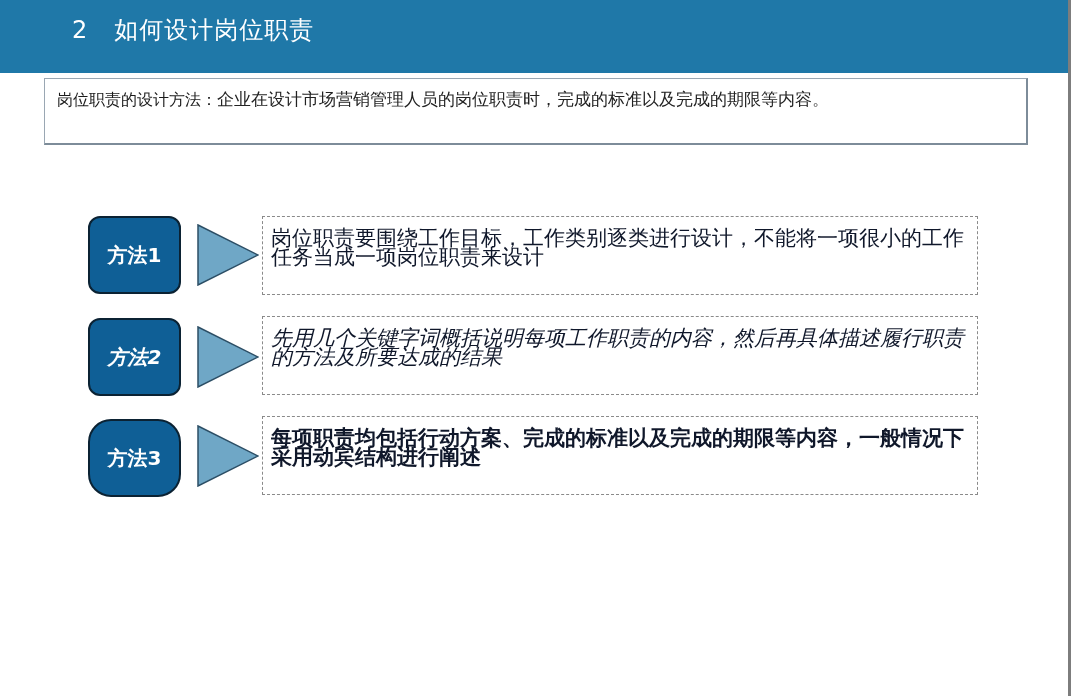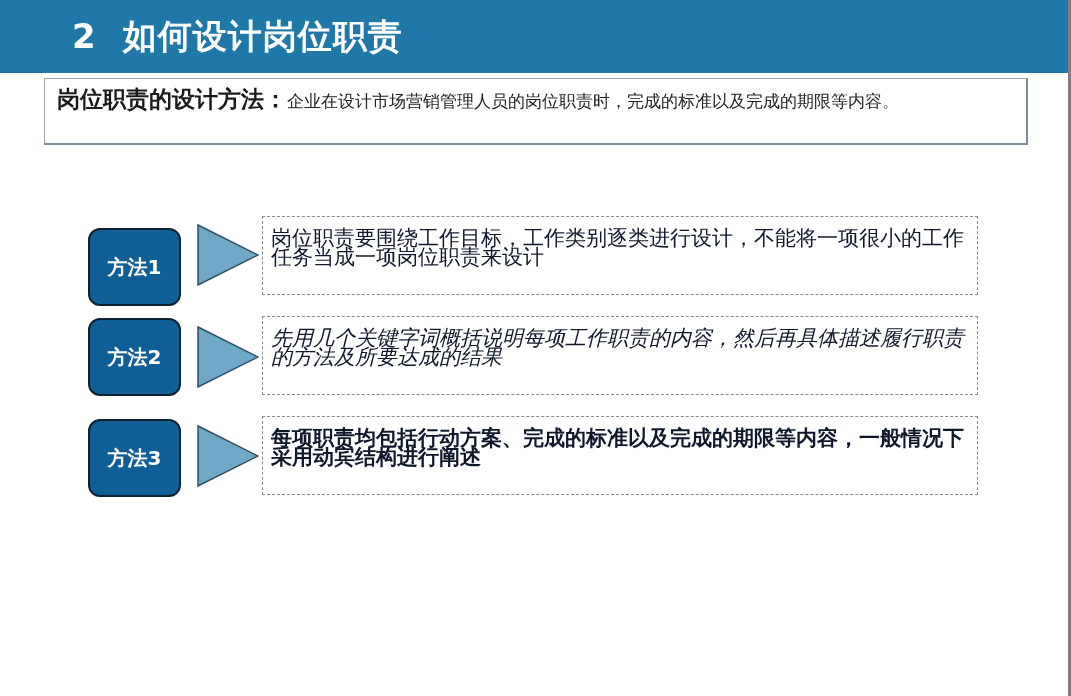--- a/index.html
+++ b/index.html
@@ -7,37 +7,37 @@
       width:1071px; height:696px; position:relative; overflow:hidden;
       background:#ffffff;
       font-family: "DejaVu Sans", "Liberation Sans", sans-serif;
     }
     .header {
       position:absolute; left:0; top:0; width:1068px; height:73px;
       background:#1f78a8;
     }
     .header-title {
       position:absolute; left:72px; top:14px;
-      color:#ffffff; font-size:34px; font-weight:bold; letter-spacing:1px;
+      color:#ffffff; font-size:24px; font-weight:normal; letter-spacing:1px;
       white-space:nowrap;
     }
     .header-title .num { margin-right:26px; }
     .right-edge {
       position:absolute; left:1068px; top:0; width:3px; height:696px;
       background:#7d7d7d;
     }
     .intro-box {
       position:absolute; left:44px; top:78px; width:984px; height:67px;
       box-sizing:border-box;
       border:1px solid #9aa7b3; border-right:2px solid #7d8c99; border-bottom:2px solid #7d8c99;
       background:#ffffff;
       padding:6px 10px 0 12px;
       font-size:17px; line-height:28px; color:#222;
     }
-    .intro-box .lead { font-weight:bold; font-size:23px; color:#1a1a1a; }
+    .intro-box .lead { font-weight:normal; font-size:16px; color:#1a1a1a; }
     .method {
       position:absolute; left:88px; width:93px; height:78px;
       box-sizing:border-box;
       background:#0f5f96; border:2px solid #0b2233; border-radius:12px;
       color:#ffffff; font-size:20px; font-weight:bold;
       display:flex; align-items:center; justify-content:center;
     }
     .arrow {
       position:absolute; left:197px; width:62px; height:62px;
     }
@@ -56,41 +56,41 @@
   <div class="header-title">
     <span class="num">2</span><span>如何设计岗位职责</span>
   </div>
 </div>
 <div class="right-edge"></div>
 
 <div class="intro-box">
   <span class="lead">岗位职责的设计方法：</span><span>企业在设计市场营销管理人员的岗位职责时，完成的标准以及完成的期限等内容。</span>
 </div>
 
-<div class="method" style="top:228px;">
+<div class="method" style="top:216px;">
   <span>方法1</span>
 </div>
 <svg class="arrow" style="top:224px;" viewBox="0 0 62 62">
   <polygon points="1,1 61,31 1,61" fill="#6fa7c6" stroke="#2d4f66" stroke-width="1.5"></polygon>
 </svg>
 <div class="desc" style="top:216px;">
   <span>岗位职责要围绕工作目标，工作类别逐类进行设计，不能将一项很小的工作任务当成一项岗位职责来设计</span>
 </div>
 
-<div class="method" style="top:318px;">
+<div class="method" style="top:318px;font-style:italic;">
   <span>方法2</span>
 </div>
 <svg class="arrow" style="top:326px;" viewBox="0 0 62 62">
   <polygon points="1,1 61,31 1,61" fill="#6fa7c6" stroke="#2d4f66" stroke-width="1.5"></polygon>
 </svg>
 <div class="desc" style="top:316px;font-style:italic;">
   <span>先用几个关键字词概括说明每项工作职责的内容，然后再具体描述履行职责的方法及所要达成的结果</span>
 </div>
 
-<div class="method" style="top:419px;">
+<div class="method" style="top:419px;border-radius:23px;">
   <span>方法3</span>
 </div>
 <svg class="arrow" style="top:425px;" viewBox="0 0 62 62">
   <polygon points="1,1 61,31 1,61" fill="#6fa7c6" stroke="#2d4f66" stroke-width="1.5"></polygon>
 </svg>
 <div class="desc" style="top:416px;font-weight:bold;">
   <span>每项职责均包括行动方案、完成的标准以及完成的期限等内容，一般情况下采用动宾结构进行阐述</span>
 </div>
 
 </body></html>

